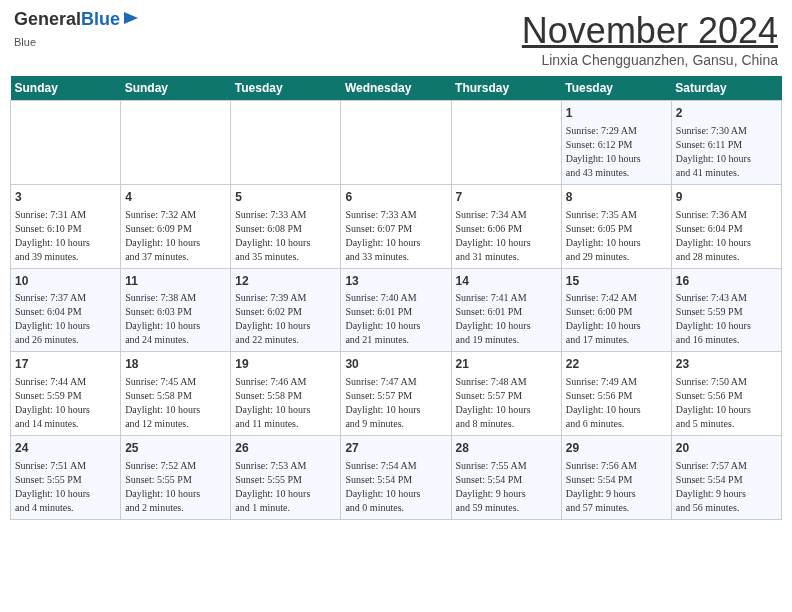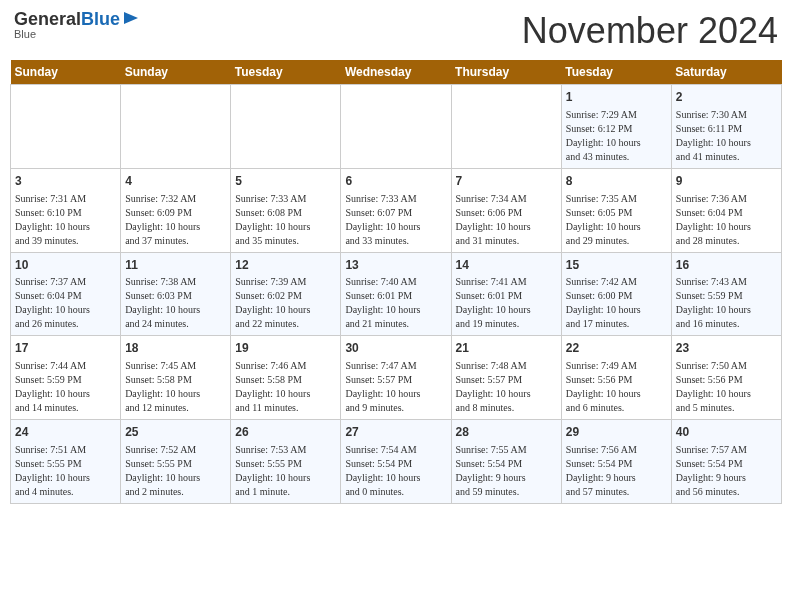--- a/index.html
+++ b/index.html
@@ -14,45 +14,47 @@
       display: flex;
       justify-content: space-between;
       align-items: flex-start;
       margin-bottom: 8px;
       padding: 0 4px;
     }
     .logo {
       display: flex;
       flex-direction: column;
       align-items: flex-start;
+      gap: 8px;
     }
     .logo-text {
       font-size: 18px;
       font-weight: bold;
       color: #333;
       line-height: 1.1;
     }
     .logo-text .blue { color: #1a6ab5; }
     .title-block { text-align: right; }
     .month-title {
       font-size: 36px;
       font-weight: normal;
       color: #333;
+      text-decoration: underline;
     }
     .location {
       font-size: 14px;
       color: #555;
     }
     table {
       width: 100%;
       border-collapse: collapse;
       font-size: 10.5px;
     }
     thead tr th {
-      background: #a16207;
+      background: #0f766e;
       color: #fff;
       text-align: left;
       padding: 5px 4px;
       font-size: 12px;
       font-weight: bold;
     }
     tbody tr td {
       border: 1px solid #ccc;
       vertical-align: top;
       padding: 4px;
@@ -86,20 +88,21 @@
         <span>General</span><span class="blue">Blue</span>
       </span>
       <svg width="18" height="18" viewBox="0 0 18 18" style="margin-left:2px;margin-top:-4px">
         <polygon points="2,3 16,9 2,15" fill="#1a6ab5"></polygon>
       </svg>
     </div>
     <div style="font-size:11px; color:#555; margin-top:-2px;">Blue</div>
   </div>
   <div class="title-block">
     <div class="month-title">November 2024</div>
+    <div class="location">Linxia Chengguanzhen, Gansu, China</div>
   </div>
 </div>
 
 <table>
   <thead>
     <tr id="dow-header">
         <th>Sunday</th>
         <th>Sunday</th>
         <th>Tuesday</th>
         <th>Wednesday</th>
@@ -233,18 +236,18 @@
         </td>
         <td>
           <div class="day-num">28</div>
           <div class="day-info">Sunrise: 7:55 AM<br>Sunset: 5:54 PM<br>Daylight: 9 hours<br>and 59 minutes.</div>
         </td>
         <td>
           <div class="day-num">29</div>
           <div class="day-info">Sunrise: 7:56 AM<br>Sunset: 5:54 PM<br>Daylight: 9 hours<br>and 57 minutes.</div>
         </td>
         <td>
-          <div class="day-num">40</div>
+          <div class="day-num">20</div>
           <div class="day-info">Sunrise: 7:57 AM<br>Sunset: 5:54 PM<br>Daylight: 9 hours<br>and 56 minutes.</div>
         </td>
       </tr>
     </tbody>
 </table>
 
 </body></html>

